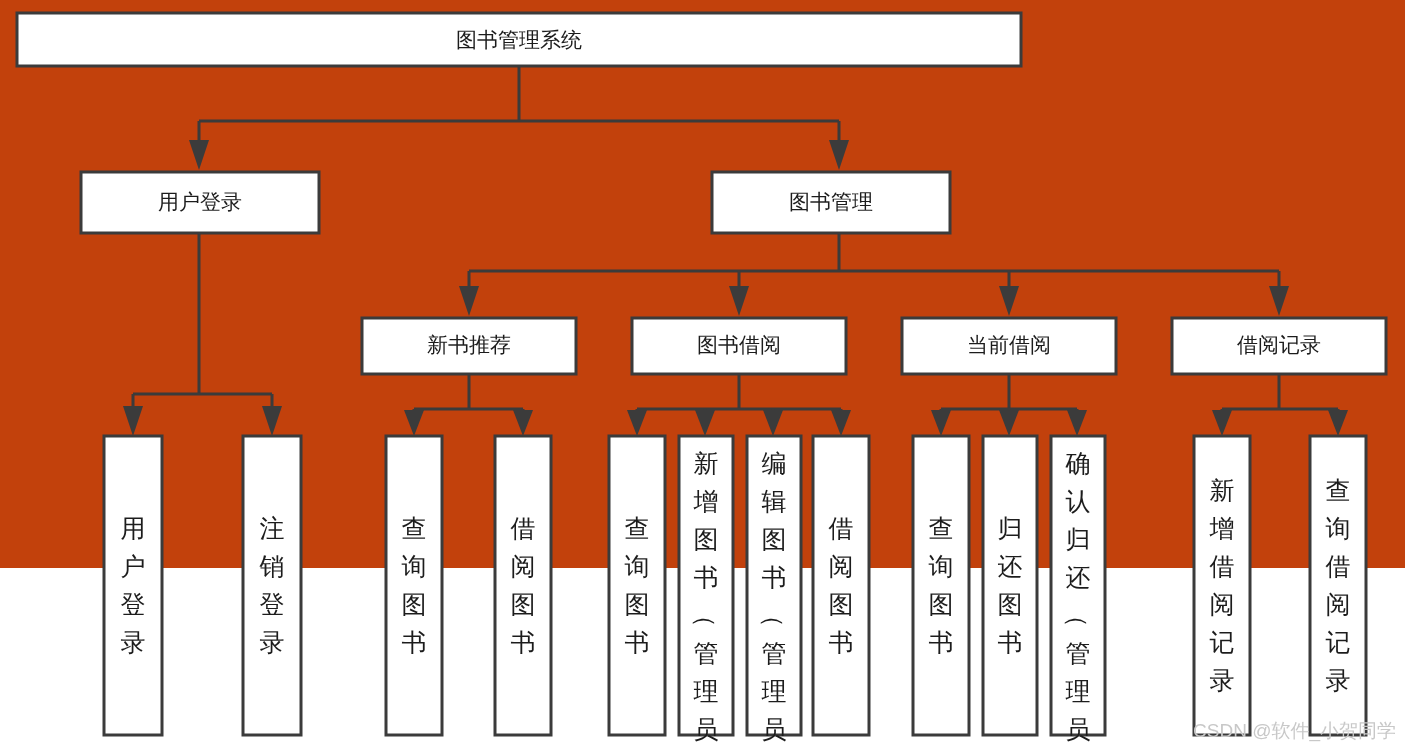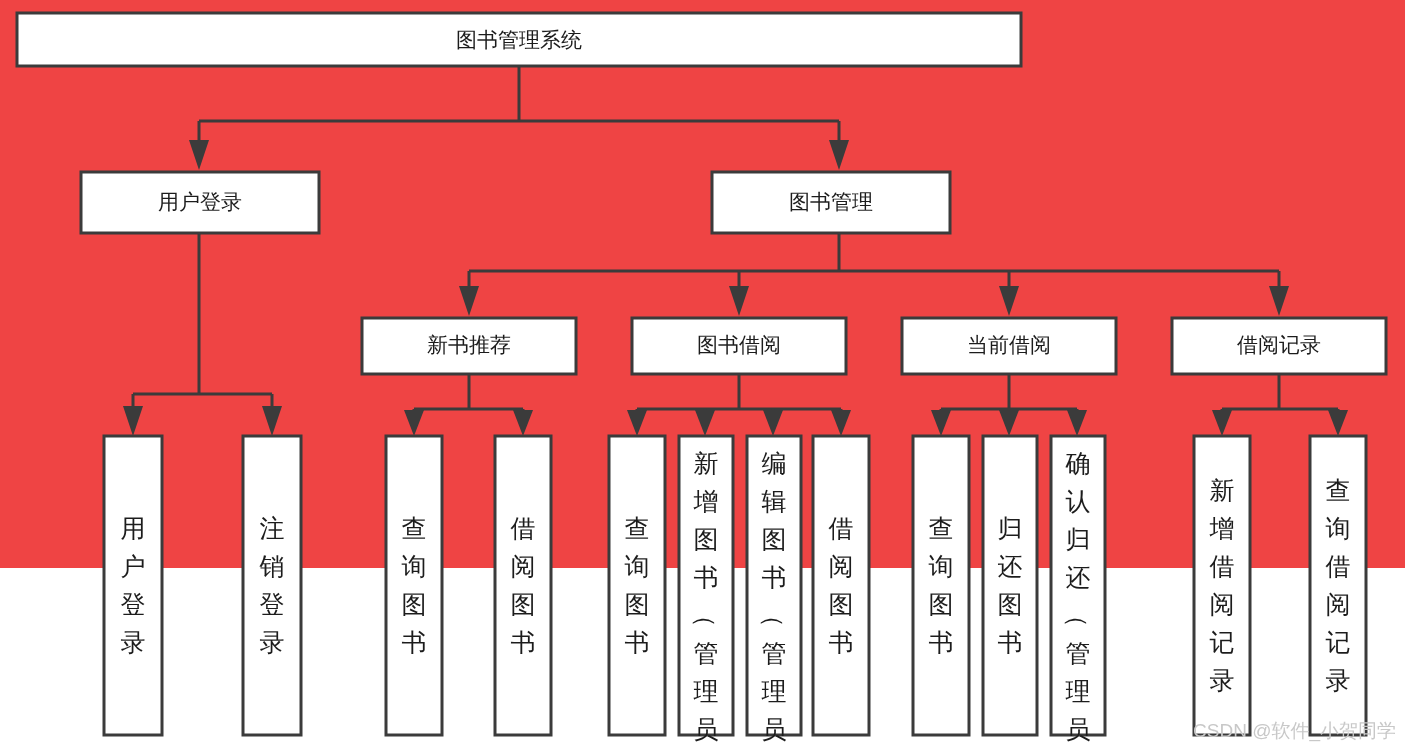--- a/index.html
+++ b/index.html
@@ -10,21 +10,21 @@
   body {
     width: 1405px;
     height: 747px;
     font-family: "Liberation Sans", "DejaVu Sans", sans-serif;
     overflow: hidden;
   }
   #diagram-root {
     position: relative;
     width: 1405px;
     height: 568px;
-    background: #ef4444;
+    background: #c2410c;
   }
   svg#tree-svg {
     position: absolute;
     left: 0;
     top: 0;
     width: 1405px;
     height: 747px;
     display: block;
   }
   .node-box {

